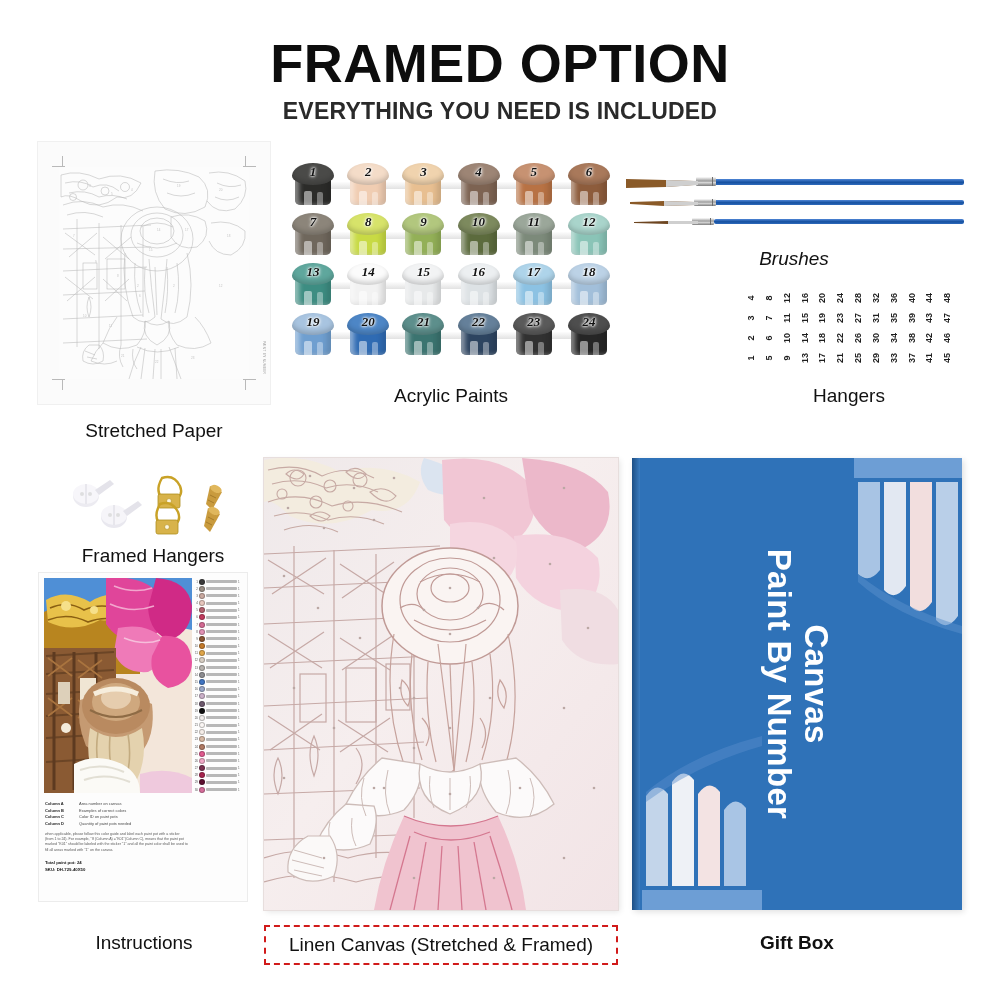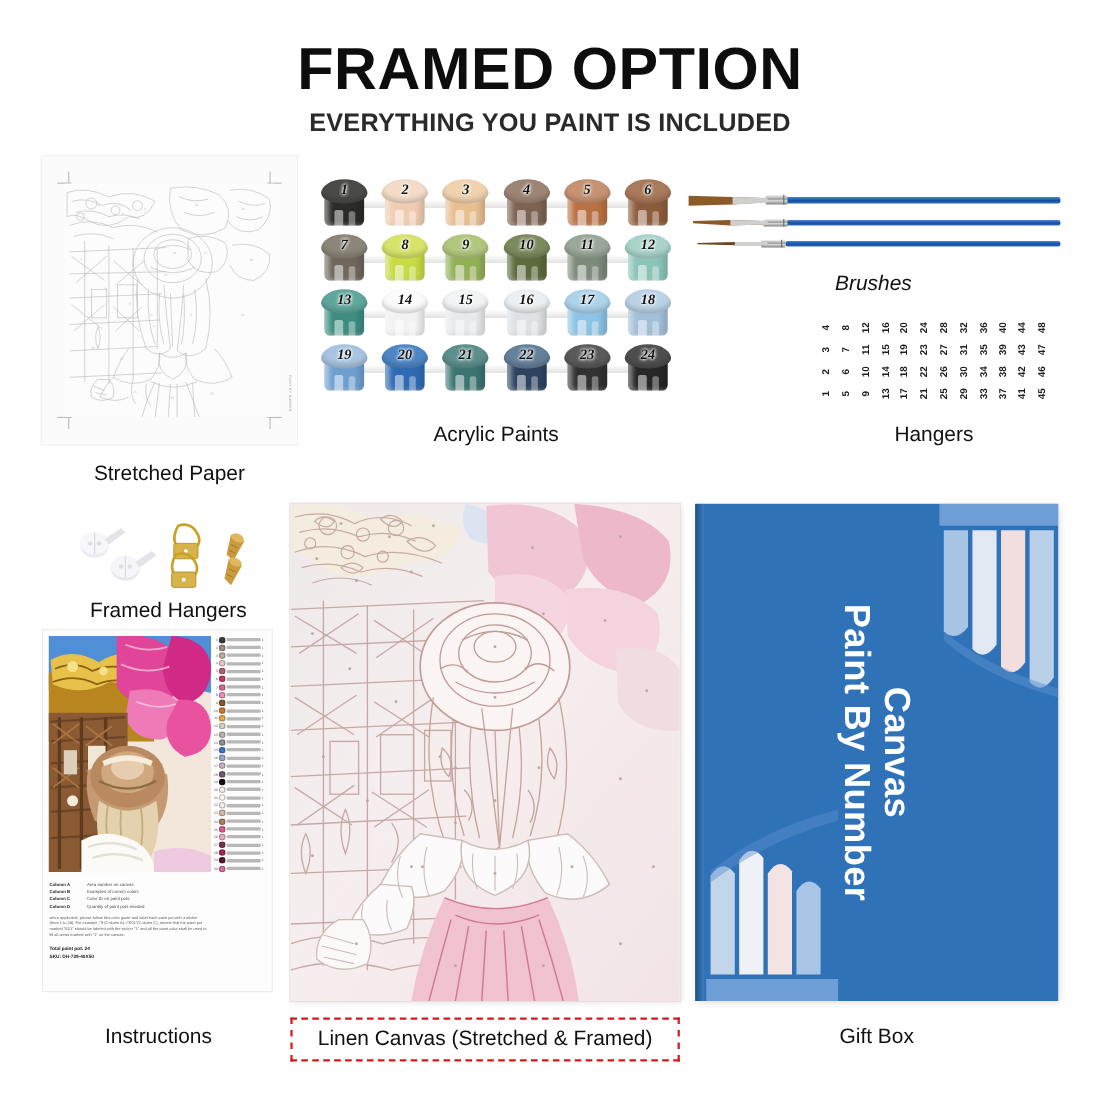--- a/index.html
+++ b/index.html
@@ -230,21 +230,21 @@
     font-size: 33px; font-weight: 700;
     line-height: 1.12;
     text-align: center;
     letter-spacing: 0.3px;
   }
 </style>
 </head>
 <body>
 
 <div class="title">FRAMED OPTION</div>
-<div class="subtitle">EVERYTHING YOU PAINT IS INCLUDED</div>
+<div class="subtitle">EVERYTHING YOU NEED IS INCLUDED</div>
 
 <div id="reference-paper">
   <div class="crop h" style="left:14px;  top:24px;"></div>
   <div class="crop v" style="left:24px;  top:14px;"></div>
   <div class="crop h" style="right:14px; top:24px;"></div>
   <div class="crop v" style="right:24px; top:14px;"></div>
   <div class="crop h" style="left:14px;  bottom:24px;"></div>
   <div class="crop v" style="left:24px;  bottom:14px;"></div>
   <div class="crop h" style="right:14px; bottom:24px;"></div>
   <div class="crop v" style="right:24px; bottom:14px;"></div>
@@ -1138,13 +1138,13 @@
     <path d="M40 428 v-104 q11 -16 22 -2 v106 Z" fill="#eef1f6"></path>
     <path d="M66 428 v-92 q11 -16 22 -2 v94 Z" fill="#f3e3e3"></path>
     <path d="M92 428 v-76 q11 -16 22 -2 v78 Z" fill="#a9c5e5"></path>
     <path d="M14 334 Q60 296 130 278 L130 288 Q66 306 14 344Z" fill="#5a8fcc" opacity="0.45"></path>
   </svg>
   <div class="box-title">
     <div>Canvas</div>
     <div>Paint By Number</div>
   </div>
 </div>
-<div class="caption" style="left:632px; top:932px; width:330px;">Gift Box</div>
+<div class="caption" style="left:632px; top:932px; width:330px;font-weight:bold;">Gift Box</div>
 
 </body></html>

